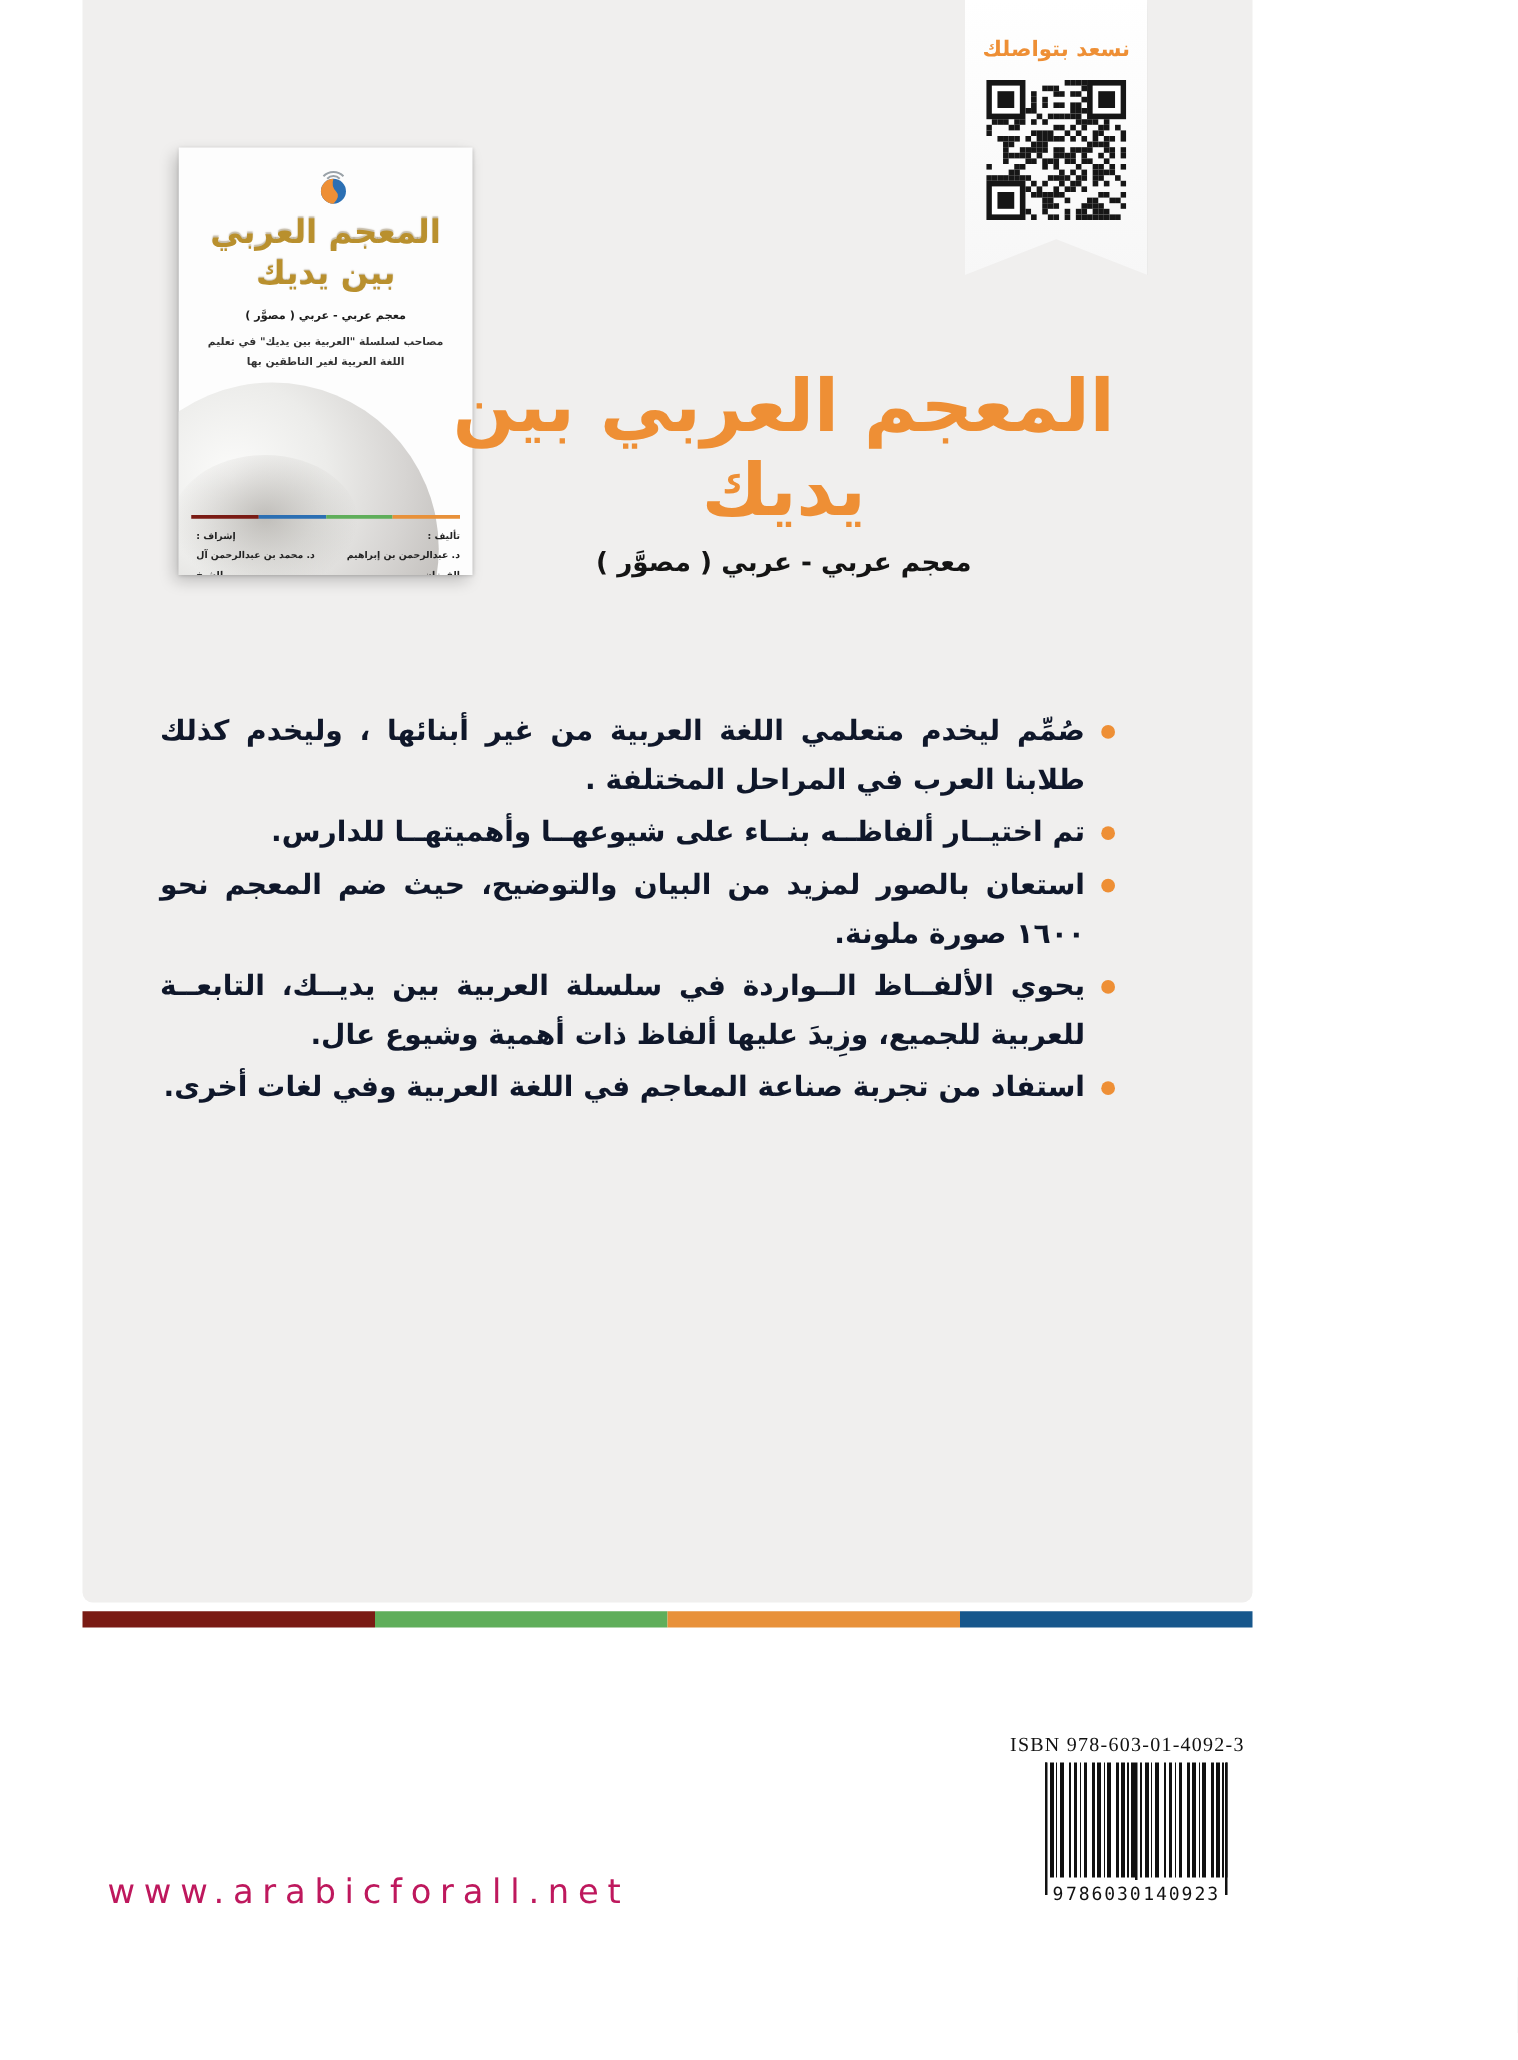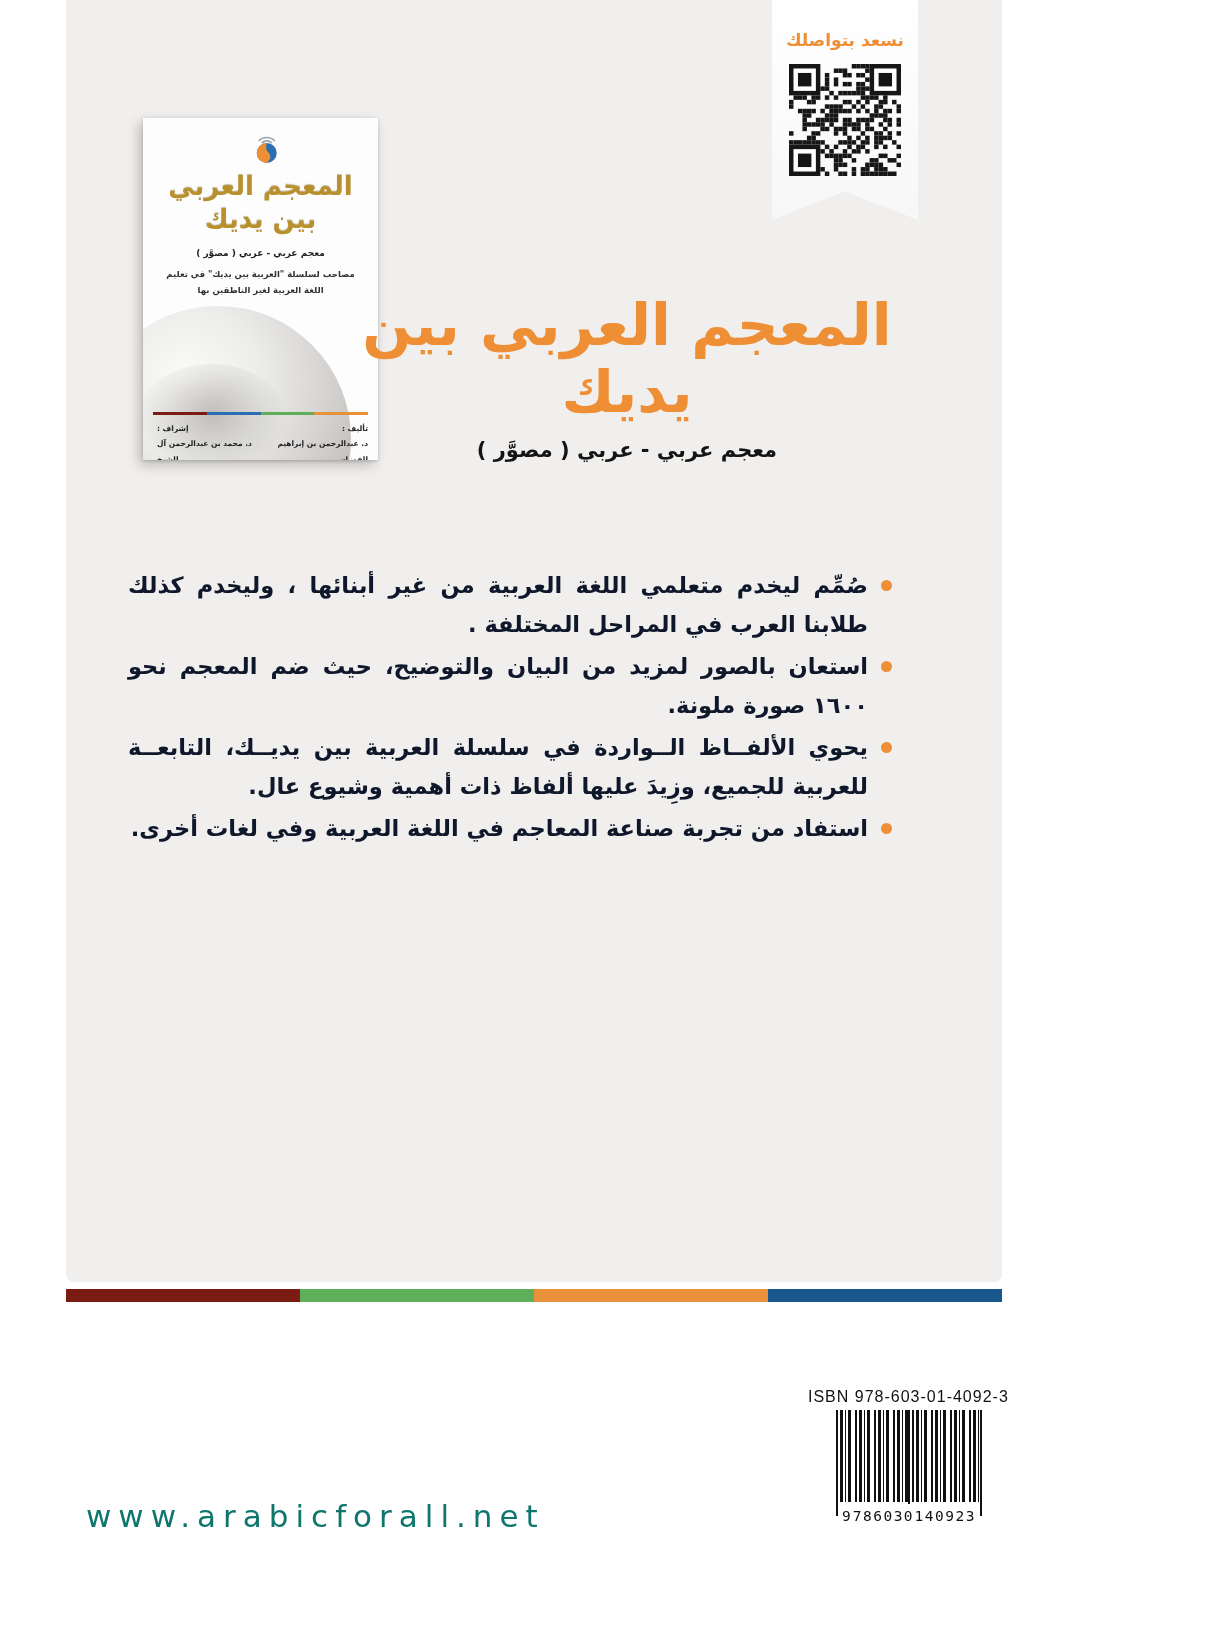--- a/index.html
+++ b/index.html
@@ -43,33 +43,33 @@
                  font-size:21px;font-weight:bold;color:#141414;}
   
   .features{position:absolute;left:128px;top:566px;width:766px;direction:rtl;list-style:none;margin:0;padding:0;}
   .features li{position:relative;padding-right:26px;margin-bottom:3px;font-size:22.5px;font-weight:bold;
                color:#0f172a;line-height:39px;text-align:justify;}
   .features li::before{content:"";position:absolute;right:2px;top:14px;width:11px;height:11px;
                border-radius:50%;background:#ee8f35;}
   
   .bottom-stripe{position:absolute;left:66px;top:1289px;width:936px;height:13px;display:flex;}
   
-  .isbn{position:absolute;left:808px;top:1388px;font-family:Liberation Sans, sans-serif;
+  .isbn{position:absolute;left:808px;top:1388px;font-family:Liberation Serif, serif;
         font-size:16px;letter-spacing:1px;color:#111;}
   .barcode{position:absolute;left:830px;top:1410px;width:158px;height:114px;background:#fff;}
   .barcode-bars{position:absolute;left:6px;right:6px;top:0;height:92px;
         background:repeating-linear-gradient(90deg,#111 0 2px,#fff 2px 4px,#111 4px 7px,#fff 7px 9px,
                    #111 9px 10px,#fff 10px 12px,#111 12px 15px,#fff 15px 19px);}
   .guard{position:absolute;top:0;width:2px;height:106px;background:#111;}
   .guard.g1{left:6px;} .guard.g2{left:78px;} .guard.g3{right:6px;}
   .barcode-digits{position:absolute;left:12px;right:12px;bottom:0;height:20px;background:#fff;
         font-family:"DejaVu Sans Mono",monospace;font-size:14.5px;letter-spacing:1.5px;color:#111;
         display:flex;align-items:flex-end;justify-content:space-between;white-space:pre;}
   
-  .website{position:absolute;left:86px;top:1498px;font-size:31px;letter-spacing:7px;color:#0f766e;}
+  .website{position:absolute;left:86px;top:1498px;font-size:27px;letter-spacing:7px;color:#be185d;}
 </style>
 </head>
 <body>
 
 <div class="page">
 
   <div class="panel"></div>
 
   <div class="ribbon">
     <div class="ribbon-label">نسعد بتواصلك</div>
@@ -344,20 +344,21 @@
         <div>د. محمد بن عبدالرحمن آل الشيخ</div>
       </div>
     </div>
   </div>
 
   <div class="main-title">المعجم العربي بين يديك</div>
   <div class="main-subtitle">معجم عربي - عربي ( مصوَّر )</div>
 
   <ul class="features">
     <li>صُمِّم ليخدم متعلمي اللغة العربية من غير أبنائها ، وليخدم كذلك طلابنا العرب في المراحل المختلفة .</li>
+    <li>تم اختيــار ألفاظــه بنــاء على شيوعهــا وأهميتهــا للدارس.</li>
     <li>استعان بالصور لمزيد من البيان والتوضيح، حيث ضم المعجم نحو ١٦٠٠ صورة ملونة.</li>
     <li>يحوي الألفــاظ الــواردة في سلسلة العربية بين يديــك، التابعــة للعربية للجميع، وزِيدَ عليها ألفاظ ذات أهمية وشيوع عال.</li>
     <li>استفاد من تجربة صناعة المعاجم في اللغة العربية وفي لغات أخرى.</li>
   </ul>
 
   <div class="bottom-stripe">
       <div style="flex: 1 1 0%; background: rgb(122, 27, 20);"></div>
       <div style="flex: 1 1 0%; background: rgb(95, 174, 90);"></div>
       <div style="flex: 1 1 0%; background: rgb(232, 145, 58);"></div>
       <div style="flex: 1 1 0%; background: rgb(23, 87, 140);"></div>

